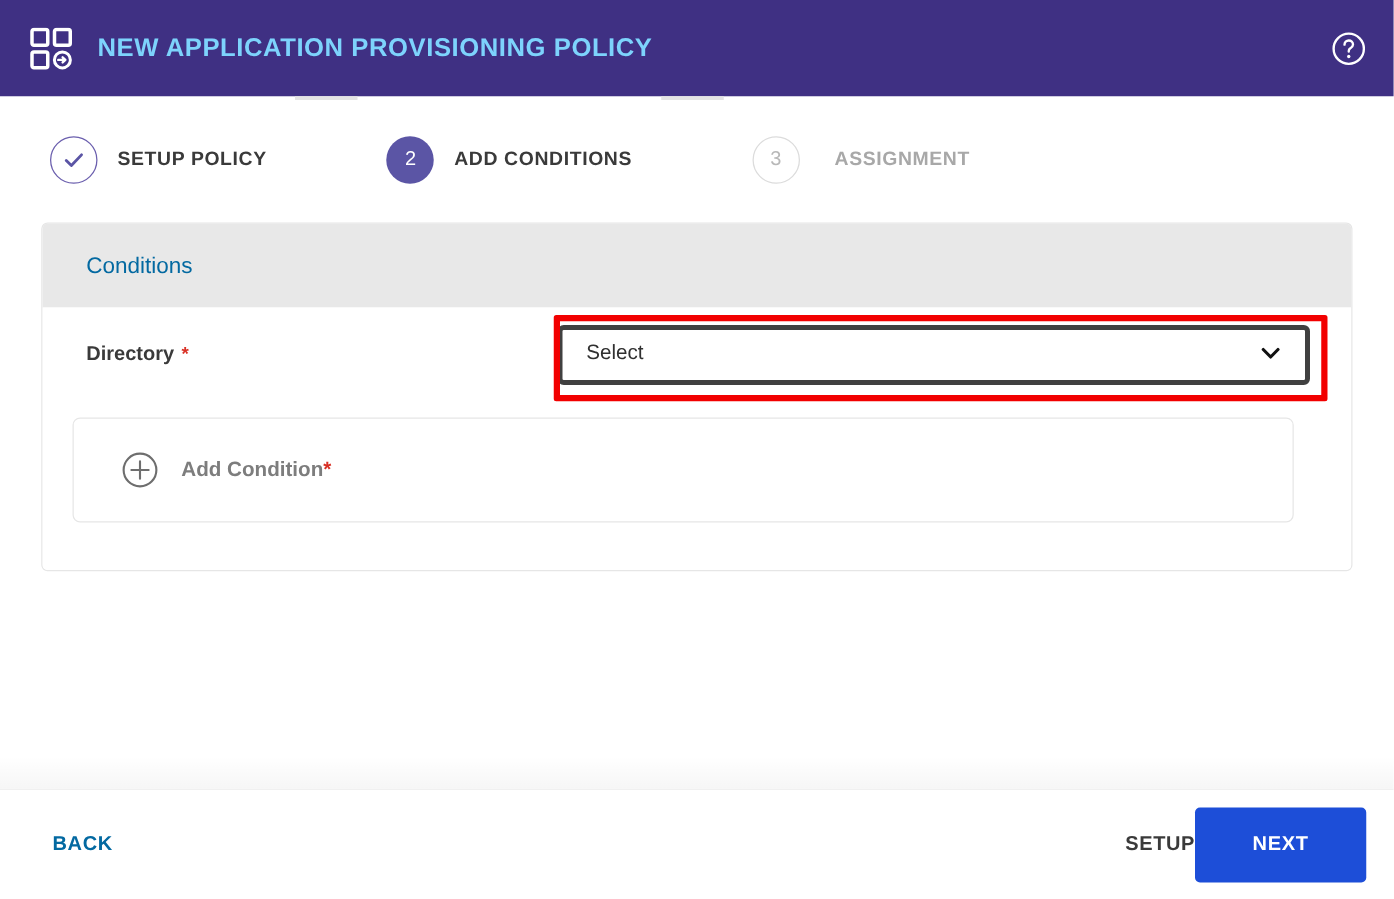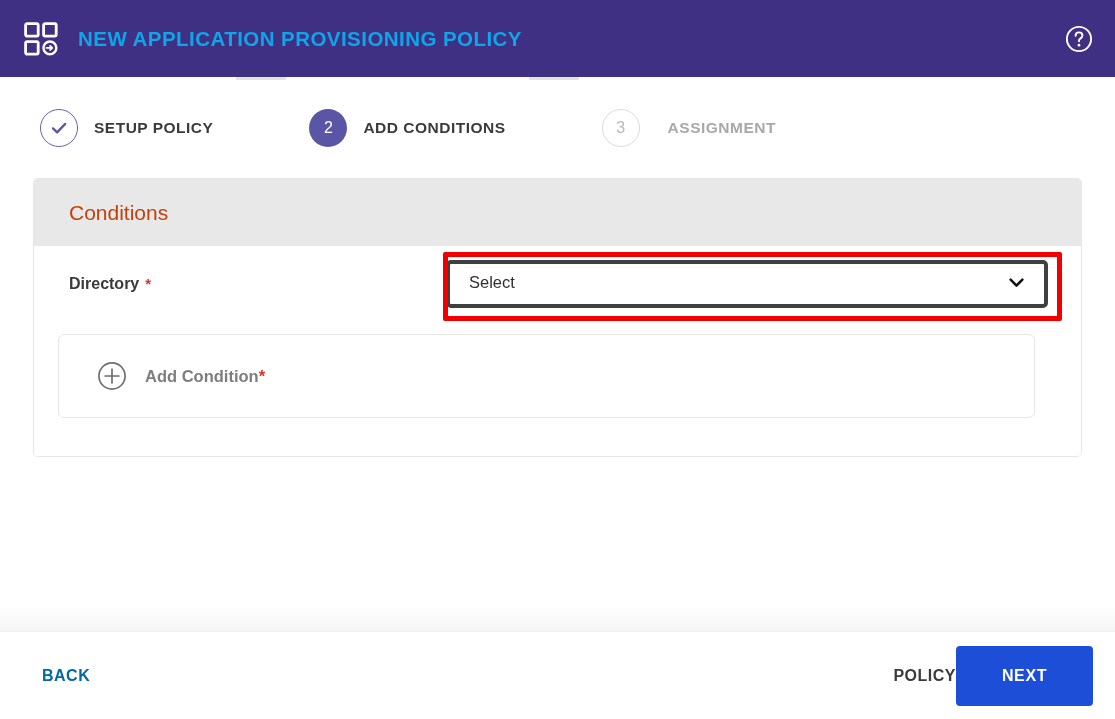--- a/index.html
+++ b/index.html
@@ -32,21 +32,21 @@
     padding: 0 22px 0 24px;
   }
   .header-left {
     display: flex;
     align-items: center;
     gap: 20px;
     flex: 1;
   }
   .app-icon { width: 34px; height: 34px; display: block; flex: none; }
   .header-title {
-    color: #0ea5e9;
+    color: #7dd3fc;
     font-size: 20.5px;
     font-weight: 700;
     letter-spacing: 0.45px;
     white-space: nowrap;
     font-family: "Liberation Sans", sans-serif;
   }
   .help-icon { width: 28px; height: 28px; display: block; cursor: pointer; flex: none; }
 
   
   .stepper {
@@ -112,22 +112,22 @@
     overflow: hidden;
   }
   .card-header {
     height: 67px;
     background: #e8e8e8;
     display: flex;
     align-items: center;
     padding-left: 35px;
   }
   .card-header-title {
-    font-size: 21px;
-    color: #c2410c;
+    font-size: 18px;
+    color: #0369a1;
     font-weight: 400;
     font-family: "Liberation Sans", sans-serif;
   }
   .card-body {
     position: relative;
     height: 212px;
     background: #ffffff;
   }
 
   
@@ -358,17 +358,17 @@
       </div>
 
     </div>
   </div>
 
   <div class="annot"></div>
 
   <div class="footer-shadow"></div>
   <div class="footer">
     <button class="btn-back">BACK</button>
-    <button class="btn-cancel">POLICY</button>
+    <button class="btn-cancel">SETUP</button>
     <button class="btn-next" disabled="">NEXT</button>
   </div>
 
 </div>
 
 </body></html>

